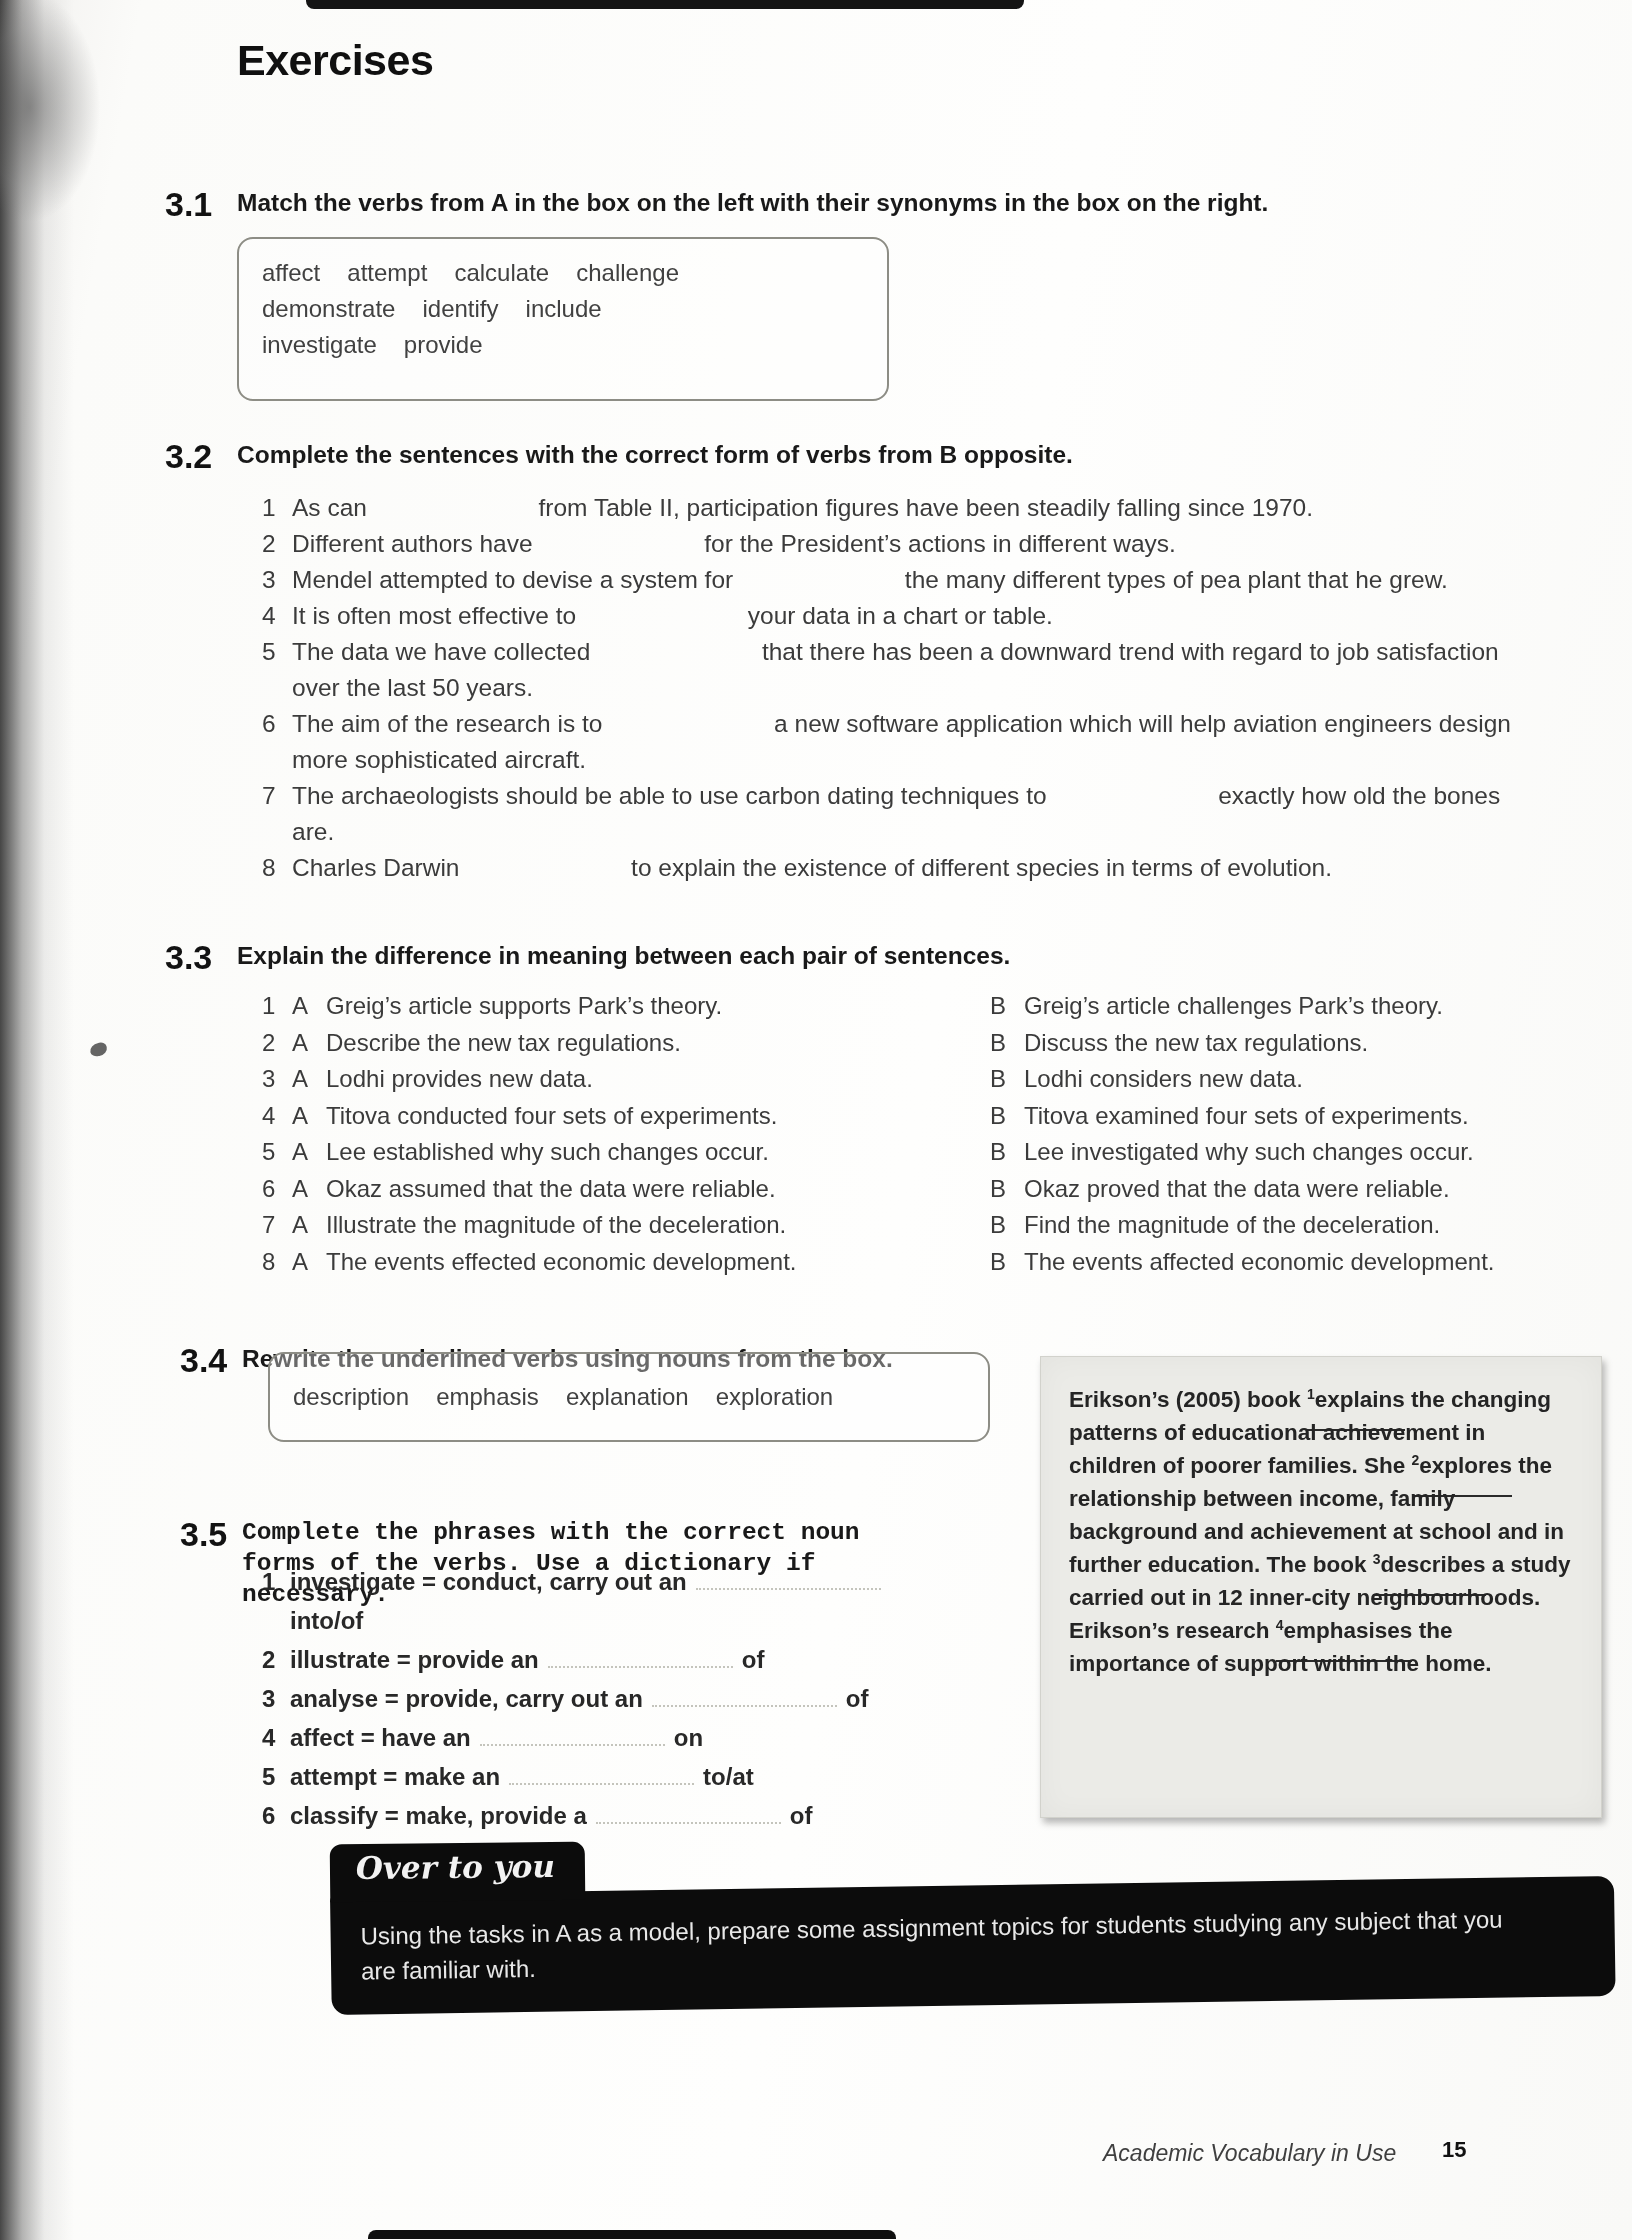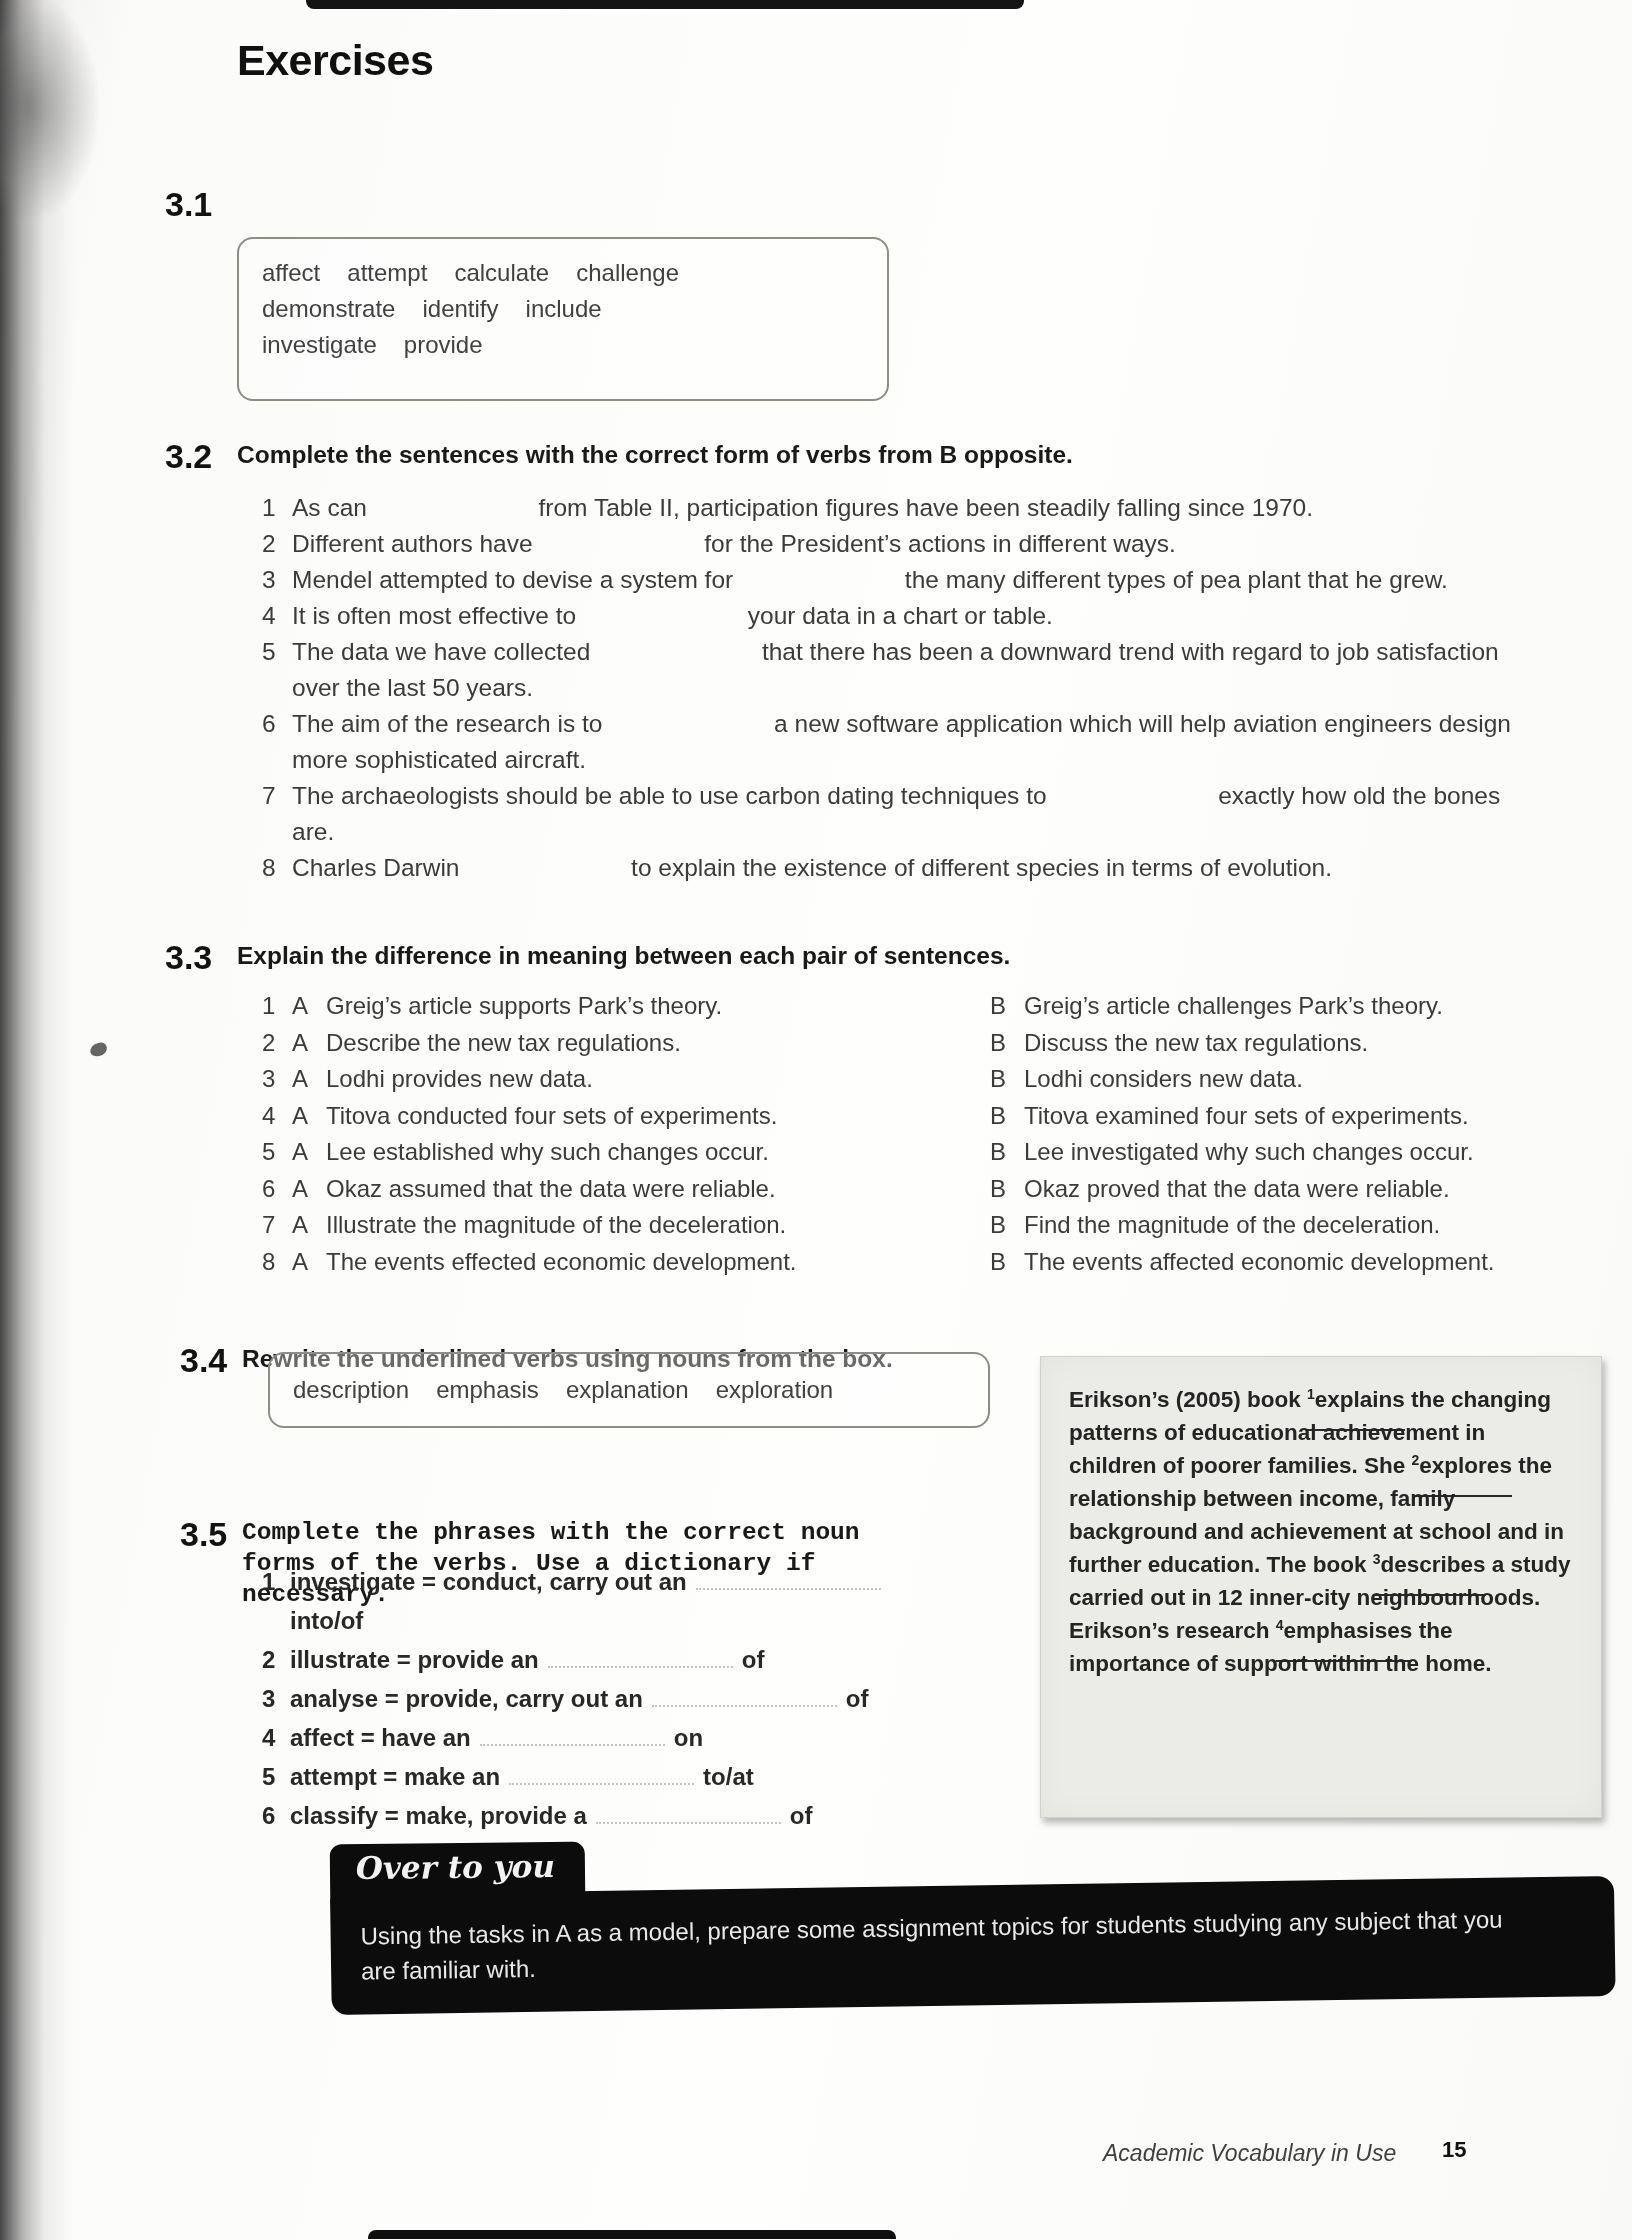--- a/index.html
+++ b/index.html
@@ -72,20 +72,21 @@
   <div class="binding"></div>
   <div class="corner-blob"></div>
   <div class="strip-top"></div>
   <div class="strip-bottom"></div>
   <div class="smudge"></div>
 
   <div class="title">Exercises</div>
 
   <div class="exhead" style="top:185px">
     <span class="exnum">3.1</span>
+    <span class="exinstr">Match the verbs from A in the box on the left with their synonyms in the box on the right.</span>
   </div>
 
   <div class="wordbox" style="left:237px;top:237px;width:652px;height:164px;">
     <div>affect attempt calculate challenge</div>
     <div>demonstrate identify include</div>
     <div>investigate provide</div>
   </div>
 
   <div class="exhead" style="top:437px">
     <span class="exnum">3.2</span>
@@ -205,21 +206,21 @@
       <span class="plabel">B</span>
       <span class="ptext-b">The events affected economic development.</span>
     </div>
   </div>
 
   <div class="exhead shift" style="top:1298px">
     <span class="exnum">3.4</span>
     <span class="exinstr">Rewrite the underlined verbs using nouns from the box.</span>
   </div>
 
-  <div class="wordbox center" style="left:268px;top:1352px;width:722px;height:76px;">
+  <div class="wordbox center" style="left:268px;top:1352px;width:722px;height:90px;">
     <div>description emphasis explanation exploration</div>
   </div>
 
   <div class="erikson">
     <p><span>Erikson’s (2005) book </span><span class="u"><sup>1</sup><span>explains</span></span><span> the changing patterns of educational achievement in children of poorer families. She </span><span class="u"><sup>2</sup><span>explores</span></span><span> the relationship between income, family background and achievement at school and in further education. The book </span><span class="u"><sup>3</sup><span>describes</span></span><span> a study carried out in 12 inner-city neighbourhoods. Erikson’s research </span><span class="u"><sup>4</sup><span>emphasises</span></span><span> the importance of support within the home.</span></p>
   </div>
 
   <div class="exhead shift" style="top:1472px">
     <span class="exnum">3.5</span>
     <span class="exinstr narrow">Complete the phrases with the correct noun forms of the verbs. Use a dictionary if necessary.</span>

